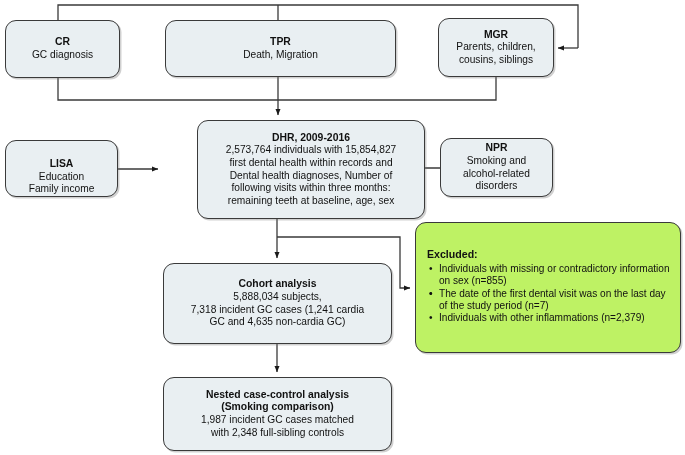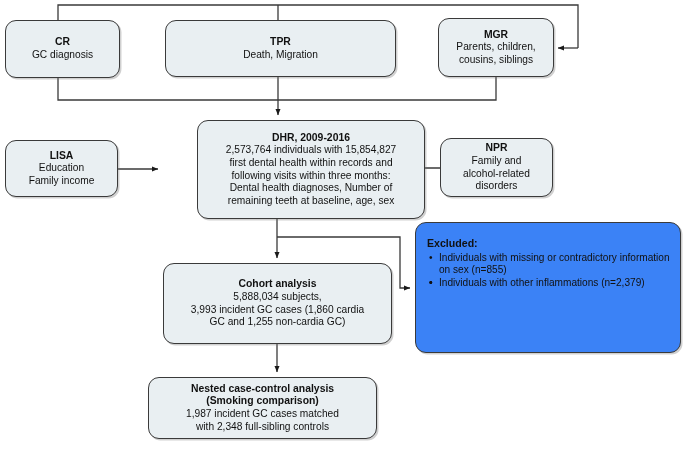--- a/index.html
+++ b/index.html
@@ -42,25 +42,25 @@
   }
   .node .ttl {
     font-weight: bold;
     font-size: 10.4px;
     line-height: 12.8px;
   }
   .node .bdy {
     font-weight: normal;
   }
   .node.excluded {
-    background: #3b82f6;
+    background: #bef264;
     align-items: flex-start;
     justify-content: flex-start;
     text-align: left;
-    padding: 14px 9px 8px 11px;
+    padding: 25px 9px 8px 11px;
   }
   .node.excluded .ttl {
     font-weight: bold;
     font-size: 10.6px;
     margin-bottom: 2px;
   }
   ul.exlist {
     margin: 0;
     padding: 0;
     list-style: none;
@@ -76,26 +76,26 @@
   }
   ul.exlist li .bullet {
     position: absolute;
     left: 2px;
     top: 0;
   }
   
   #node-cr      { left: 5px;   top: 20px;  width: 115px; height: 58px; }
   #node-tpr     { left: 165px; top: 20px;  width: 231px; height: 57px; }
   #node-mgr     { left: 438px; top: 18px;  width: 116px; height: 59px; }
-  #node-lisa    { left: 5px;   top: 140px; width: 113px; height: 57px; }
+  #node-lisa    { left: 5px;   top: 140px; width: 113px; height: 57px; justify-content: flex-end; }
   #node-dhr     { left: 163px; top: 120px; width: 228px; height: 99px; margin-left: 34px; }
   #node-npr     { left: 440px; top: 138px; width: 113px; height: 59px; text-align: right; }
   #node-cohort  { left: 163px; top: 263px; width: 229px; height: 81px; }
   #node-excluded{ left: 415px; top: 222px; width: 266px; height: 131px; }
-  #node-nested  { left: 148px; top: 377px; width: 229px; height: 62px; }
+  #node-nested  { left: 163px; top: 377px; width: 229px; height: 74px; }
 </style>
 </head>
 <body>
 
 <div id="canvas">
 
   <svg class="connectors" viewBox="0 0 685 455">
     <defs>
       <marker id="arrow" markerWidth="8" markerHeight="8" refX="6.2" refY="3" orient="auto" markerUnits="userSpaceOnUse">
         <path d="M0,0.4 L6.4,3 L0,5.6 z" fill="#1a1a1a"></path>
@@ -144,51 +144,52 @@
   <div class="node" id="node-lisa">
     <div class="ttl">LISA</div>
     <div class="bdy">Education</div>
     <div class="bdy">Family income</div>
   </div>
 
   <div class="node" id="node-dhr">
     <div class="ttl">DHR, 2009-2016</div>
     <div class="bdy">2,573,764 individuals with 15,854,827</div>
     <div class="bdy">first dental health within records and</div>
+    <div class="bdy">Dental health diagnoses, Number of</div>
     <div class="bdy">following visits within three months:</div>
-    <div class="bdy">Dental health diagnoses, Number of</div>
     <div class="bdy">remaining teeth at baseline, age, sex</div>
   </div>
 
   <div class="node" id="node-npr">
     <div class="ttl">NPR</div>
-    <div class="bdy">Family and</div>
+    <div class="bdy">Smoking and</div>
     <div class="bdy">alcohol-related</div>
     <div class="bdy">disorders</div>
   </div>
 
   <div class="node" id="node-cohort">
     <div class="ttl">Cohort analysis</div>
     <div class="bdy">5,888,034 subjects,</div>
-    <div class="bdy">3,993 incident GC cases (1,860 cardia</div>
-    <div class="bdy">GC and 1,255 non-cardia GC)</div>
+    <div class="bdy">7,318 incident GC cases (1,241 cardia</div>
+    <div class="bdy">GC and 4,635 non-cardia GC)</div>
   </div>
 
   <div class="node excluded" id="node-excluded">
     <div class="ttl">Excluded:</div>
     <ul class="exlist">
       <li>
         <span class="bullet">•</span>
         <span>Individuals with missing or contradictory information on sex (n=855)</span>
       </li>
       <li>
         <span class="bullet">•</span>
       </li>
       <li>
         <span class="bullet">•</span>
+        <span>The date of the first dental visit was on the last day of the study period (n=7)</span>
       </li>
       <li>
         <span class="bullet">•</span>
         <span>Individuals with other inflammations (n=2,379)</span>
       </li>
     </ul>
   </div>
 
   <div class="node" id="node-nested">
     <div class="ttl">Nested case-control analysis</div>

